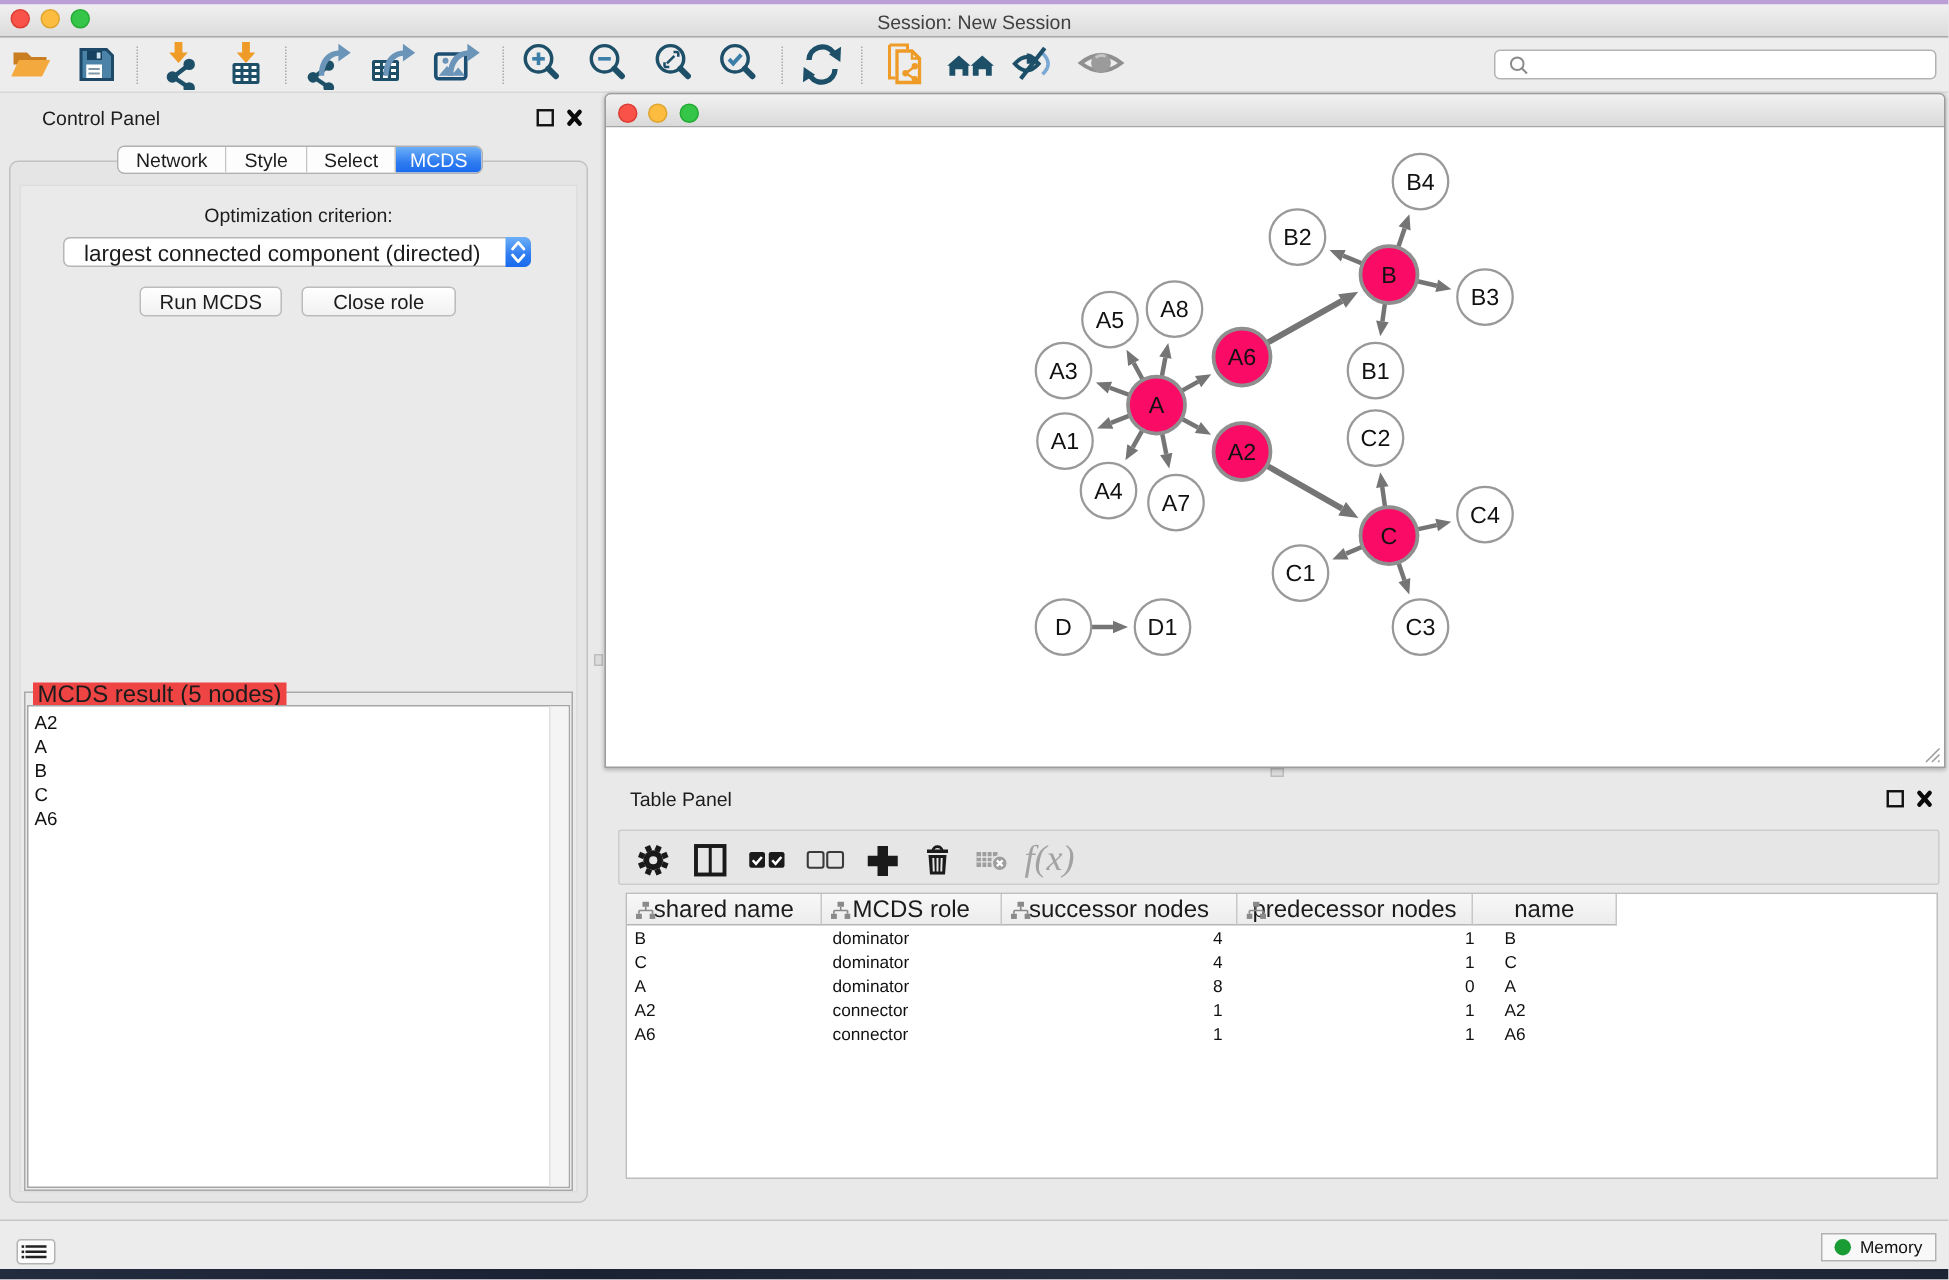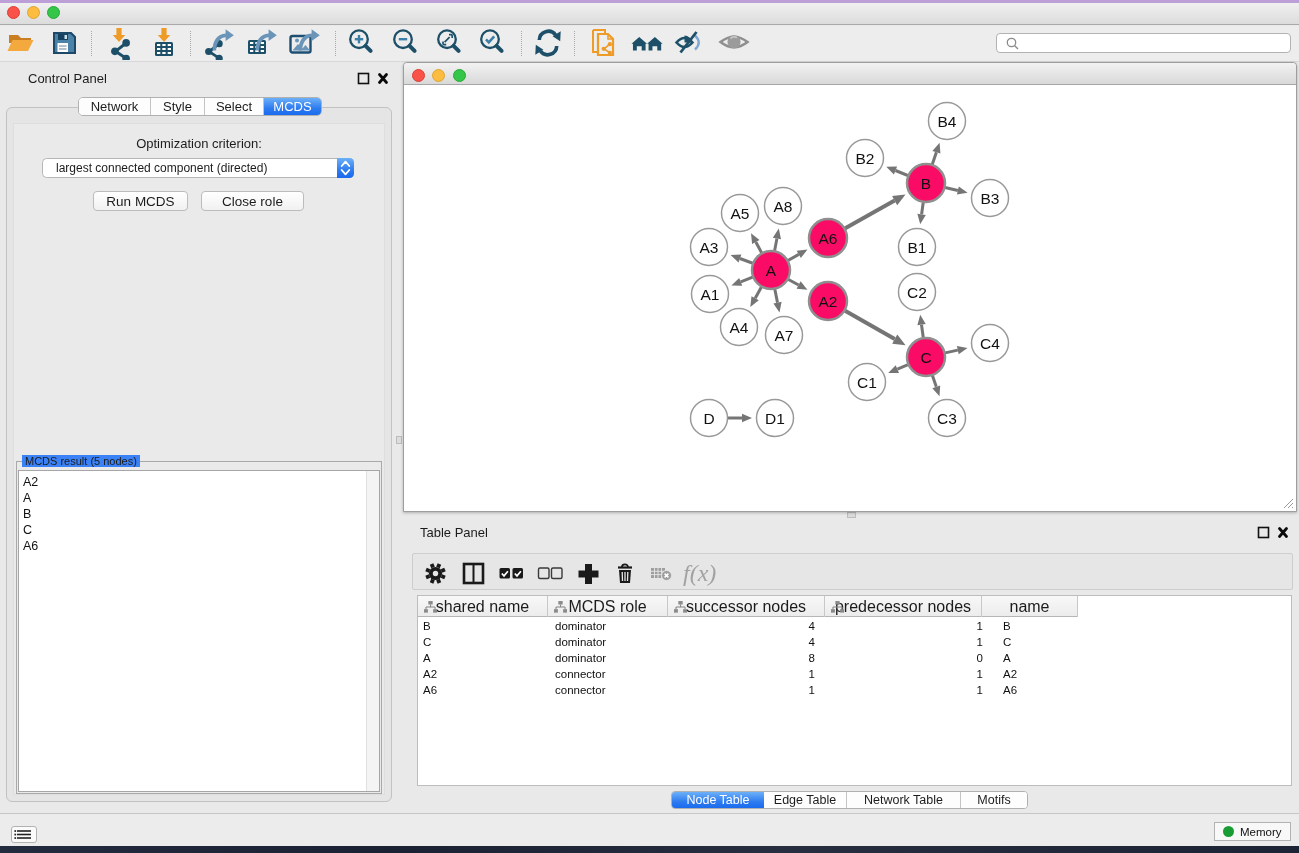--- a/index.html
+++ b/index.html
@@ -16,25 +16,25 @@
 
 #cp-title{left:28px;top:71px;font-size:13px;color:#1c1c1c}
 #cp-tabs{left:78px;top:97px;height:19px;display:flex;border:1px solid #b0b0b0;border-radius:5px;overflow:hidden;background:#fff}
 .seg{font-size:13px;color:#1c1c1c;display:flex;align-items:center;justify-content:center;border-right:1px solid #c4c4c4;background:#fdfdfd}
 .seg:last-child{border-right:none}
 .seg.sel{background:linear-gradient(#6cb0f8,#2f7cf0 60%,#1a6bee);color:#fff;border-right:none}
 #cp-pane{left:6px;top:107px;width:386px;height:695px;border:1px solid #c2c2c2;border-radius:6px;background:#e5e5e5}
 #cp-inner{left:13px;top:123px;width:372px;height:672px;background:#eaeaea;border:1px solid #dedede}
 #optlab{left:0;top:136px;width:398px;text-align:center;font-size:13px;color:#1c1c1c}
 #combo{left:42px;top:158px;width:312px;height:20px;background:#fff;border:1px solid #b6b6b6;border-radius:4.5px}
-#combo .txt{position:absolute;left:13px;top:2px;font-size:12px;color:#1c1c1c}
+#combo .txt{position:absolute;left:13px;top:2px;font-size:15px;color:#1c1c1c}
 #combo .cap{position:absolute;right:-1px;top:-1px;width:17px;height:20px;border-radius:0 4.5px 4.5px 0;background:linear-gradient(#6cb0f8,#2f7cf0 60%,#186aee)}
 .btn{position:absolute;height:20px;background:linear-gradient(#fff,#f1f1f1);border:1px solid #bcbcbc;border-radius:4px;font-size:13.5px;color:#1c1c1c;display:flex;align-items:center;justify-content:center}
 #fieldset{left:16px;top:461px;width:366px;height:333px;border:1px solid #a9a9a9}
-#fieldlab{left:22px;top:455px;font-size:11px;color:#1c1c1c;background:#3b82f6;padding:0 3px}
+#fieldlab{left:22px;top:455px;font-size:16px;color:#1c1c1c;background:#ef4444;padding:0 3px}
 #mlist{left:18px;top:470px;width:362px;height:322px;background:#fff;border:1px solid #a6a6a6}
 #mlist .sb{position:absolute;right:0;top:0;width:13px;height:100%;background:#f4f4f4;border-left:1px solid #e0e0e0}
 #mlist .li{position:absolute;left:4px;font-size:12.5px;color:#111}
 
 #netwin{left:403px;top:62px;width:894px;height:450px;background:#fff;border:1px solid #9d9d9d;border-radius:4px 4px 0 0;box-shadow:0 1px 3px rgba(0,0,0,.25)}
 #nw-tb{left:0;top:0;width:892px;height:22px;background:linear-gradient(#f2f2f2,#d9d9d9);border-bottom:1px solid #a6a6a6;border-radius:4px 4px 0 0}
 #nw-title{left:0;top:4px;width:892px;text-align:center;font-size:13px;font-weight:bold;color:#2e2e2e}
 #canvas{left:0;top:23px;width:892px;height:357px;background:#fff}
 
 #tp-title{left:420px;top:525px;font-size:13px;color:#1c1c1c}
@@ -53,20 +53,21 @@
 #hambtn{left:11px;top:826px;width:26px;height:17px;background:#fbfbfb;border:1px solid #b2b2b2;border-radius:3px}
 #membtn{left:1214px;top:822px;width:77px;height:19px;background:#f8f8f8;border:1px solid #b2b2b2;display:flex;align-items:center;font-size:11.5px;color:#111}
 #darkstrip{left:0;top:846px;width:1299px;height:7px;background:linear-gradient(90deg,#232b3e,#1a2133 30%,#272e40 60%,#1c2334)}
 </style></head><body>
 <div id="screen">
 <div class="abs" id="purple"></div>
 <div class="abs" id="titlebar"></div>
 <div class="abs tl" style="left:6.5px;background:#f95349;border:0.5px solid #dd3d34"></div>
 <div class="abs tl" style="left:26.5px;background:#fcbc3f;border:0.5px solid #e0a52f"></div>
 <div class="abs tl" style="left:46.5px;background:#35c649;border:0.5px solid #24ab35"></div>
+<div class="abs" id="title">Session: New Session</div>
 <div class="abs" id="toolbar"></div>
 <svg class="abs ticon" style="left:3px;top:26px" width="34" height="34" viewBox="0 0 34 34">
       <path d="M6 9 h9 l3 3 h10 v5 h-22 z" fill="#ca7e22"></path>
       <path d="M9.5 14 h21 l-5.5 11 h-20.5 z" fill="#f3a93d"></path>
     </svg>
     <svg class="abs ticon" style="left:47px;top:26px" width="34" height="34" viewBox="0 0 34 34">
       <path d="M7 7 h17 l4 4 v16 h-21 z" fill="#4a82a8" stroke="#1d4868" stroke-width="2"></path>
       <rect x="11" y="8" width="10" height="6" fill="#17425f"></rect>
       <rect x="17.5" y="9" width="2.5" height="4" fill="#cfe3ef"></rect>
       <rect x="10.5" y="17" width="10.5" height="9" fill="#fff"></rect>
@@ -445,26 +446,20 @@
       <div class="td" style="left:137px;top:70px">connector</div>
       <div class="td" style="left:317px;top:70px;width:80px;text-align:right">1</div>
       <div class="td" style="left:485px;top:70px;width:80px;text-align:right">1</div>
       <div class="td" style="left:585px;top:70px">A2</div>
       <div class="td" style="left:5px;top:86px">A6</div>
       <div class="td" style="left:137px;top:86px">connector</div>
       <div class="td" style="left:317px;top:86px;width:80px;text-align:right">1</div>
       <div class="td" style="left:485px;top:86px;width:80px;text-align:right">1</div>
       <div class="td" style="left:585px;top:86px">A6</div>
 </div>
-<div class="abs" id="bot-tabs">
- <div class="seg2 sel" style="width:92px">Node Table</div>
- <div class="seg2" style="width:83px">Edge Table</div>
- <div class="seg2" style="width:114px">Network Table</div>
- <div class="seg2" style="width:66px">Motifs</div>
-</div>
 <div class="abs" id="statusbar"></div>
 <div class="abs" id="hambtn">
       <svg width="24" height="15" viewBox="0 0 24 15" style="position:absolute;left:0;top:0">
         <g stroke="#222" stroke-width="1.6">
           <line x1="5" y1="4" x2="19" y2="4"></line>
           <line x1="5" y1="7.5" x2="19" y2="7.5"></line>
           <line x1="5" y1="11" x2="19" y2="11"></line>
         </g>
         <g fill="#222">
           <rect x="2.4" y="3.2" width="1.7" height="1.7"></rect>

